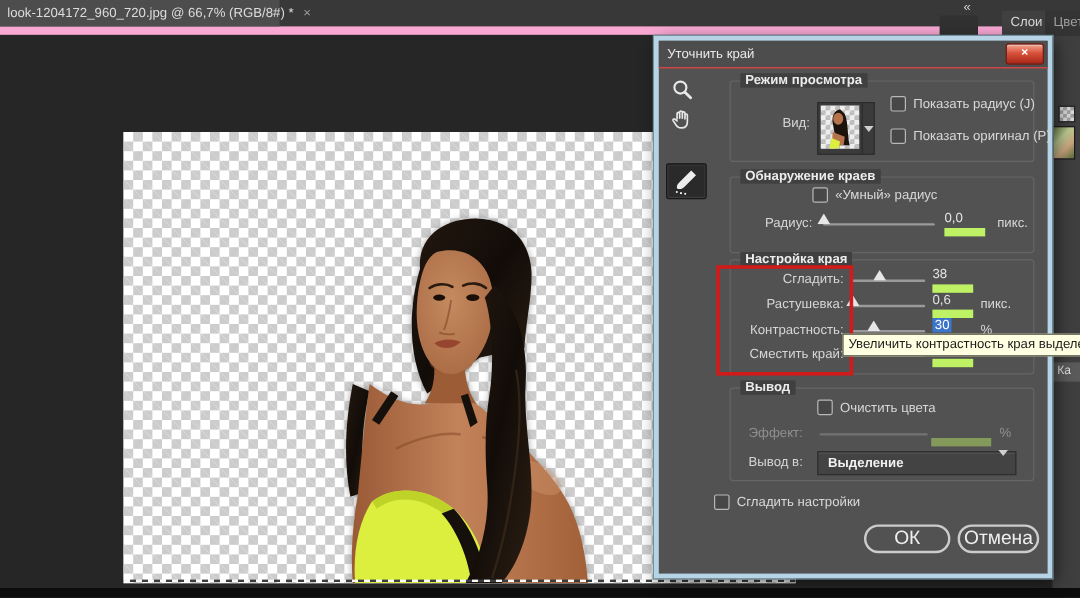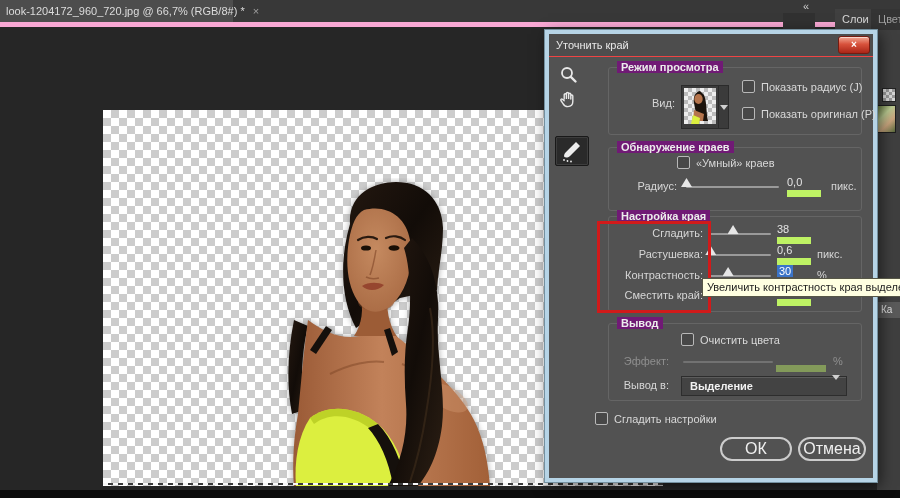--- a/index.html
+++ b/index.html
@@ -1,20 +1,20 @@
 <!DOCTYPE html>
 <html><head>
 <meta charset="utf-8">
 <style>
   html,body{margin:0;padding:0;background:#111;}
   #screen{position:relative;width:900px;height:498px;overflow:hidden;
     background:#262626;font-family:"Liberation Sans",sans-serif;
     -webkit-font-smoothing:antialiased;}
   
-  .tabbar{position:absolute;left:0;top:0;width:900px;height:22px;background:#383838;border-bottom:5px solid #f9a8d4;}
+  .tabbar{position:absolute;left:0;top:0;width:900px;height:22px;background:#383838;border-bottom:7px solid #f9a8d4;}
   .doc-tab{position:absolute;left:0;top:0;height:22px;width:233px;background:#4d4d4d;
     color:#dcdcdc;font-size:11px;line-height:22px;padding:0 6px;box-sizing:border-box;white-space:nowrap;}
   .doc-tab .close{color:#9f9f9f;margin-left:8px;font-size:11px;}
   
   .dock{position:absolute;right:0;top:0;width:115px;height:30px;}
   .dock .collapse{position:absolute;left:18px;top:0;color:#cfcfcf;font-size:11px;}
   .dock .ptab{position:absolute;top:9px;height:21px;font-size:11px;line-height:21px;padding:0 7px;box-sizing:border-box;}
   .ptab.active{left:50px;background:#404040;color:#d8d8d8;font-weight:normal;}
   .ptab.idle{left:86px;background:#343434;color:#9f9f9f;width:40px;}
   .ghost-tab{position:absolute;left:-2px;top:13px;width:32px;height:17px;background:#313131;}
@@ -58,21 +58,21 @@
   .ti-zoom{left:10px;top:8px;}
   .ti-hand{left:9px;top:33px;}
   .brush-btn{position:absolute;left:6px;top:79px;width:32px;height:28px;background:#2a2a2a;
     border:1px solid #191919;border-radius:2px;box-shadow:inset 0 0 0 1px #3d3d3d;}
   
   .group{position:absolute;left:59px;width:254px;border:1px solid #656565;border-radius:3px;box-sizing:border-box;}
   .g1{top:10px;height:68px;}
   .g2{top:90px;height:64px;}
   .g3{top:159px;height:96px;}
   .g4{top:266px;height:78px;}
-  .group-title{position:absolute;left:8px;top:-7px;background:#701a75;padding:0 4px;font-weight:bold;color:#ececec;white-space:nowrap;}
+  .group-title{position:absolute;left:8px;top:-7px;background:#404040;padding:0 4px;font-weight:bold;color:#ececec;white-space:nowrap;}
   .lbl{position:absolute;white-space:nowrap;color:#d6d6d6;}
   .right-lbl{text-align:right;}
   
   .cb{position:absolute;display:flex;align-items:center;white-space:nowrap;}
   .cb .box{width:11px;height:11px;background:#474747;border:1px solid #b8b8b8;border-radius:2px;margin-right:6px;flex:none;}
   
   .view-btn{position:absolute;left:72px;top:17px;width:46px;height:42px;background:#3b3b3b;border:1px solid #2b2b2b;display:flex;}
   .view-thumb{width:32px;height:36px;margin:2px;
     background-image:linear-gradient(45deg,#bbb 25%,transparent 25%,transparent 75%,#bbb 75%),
       linear-gradient(45deg,#bbb 25%,#eee 25%,#eee 75%,#bbb 75%);
@@ -229,21 +229,21 @@
         <div class="cb" style="left:133px;top:39px;">
           <span class="box"></span>
           <span>Показать оригинал (P)</span>
         </div>
       </div>
 
       <div class="group g2">
         <span class="group-title">Обнаружение краев</span>
         <div class="cb" style="left:68px;top:8px;">
           <span class="box"></span>
-          <span>«Умный» краев</span>
+          <span>«Умный» радиус</span>
         </div>
         <span class="lbl right-lbl" style="left:6px;top:32px;width:62px;">Радиус:</span>
         <span class="track" style="left:77px;top:38px;width:93px;">
           <span class="thumb" style="left: calc(0% - 5px);"></span>
         </span>
         <span class="vfield" style="left:178px;top:28px;width:34px;"><span>0,0</span></span>
         <span class="lbl" style="left:222px;top:32px;">пикс.</span>
       </div>
 
       <div class="group g3">

